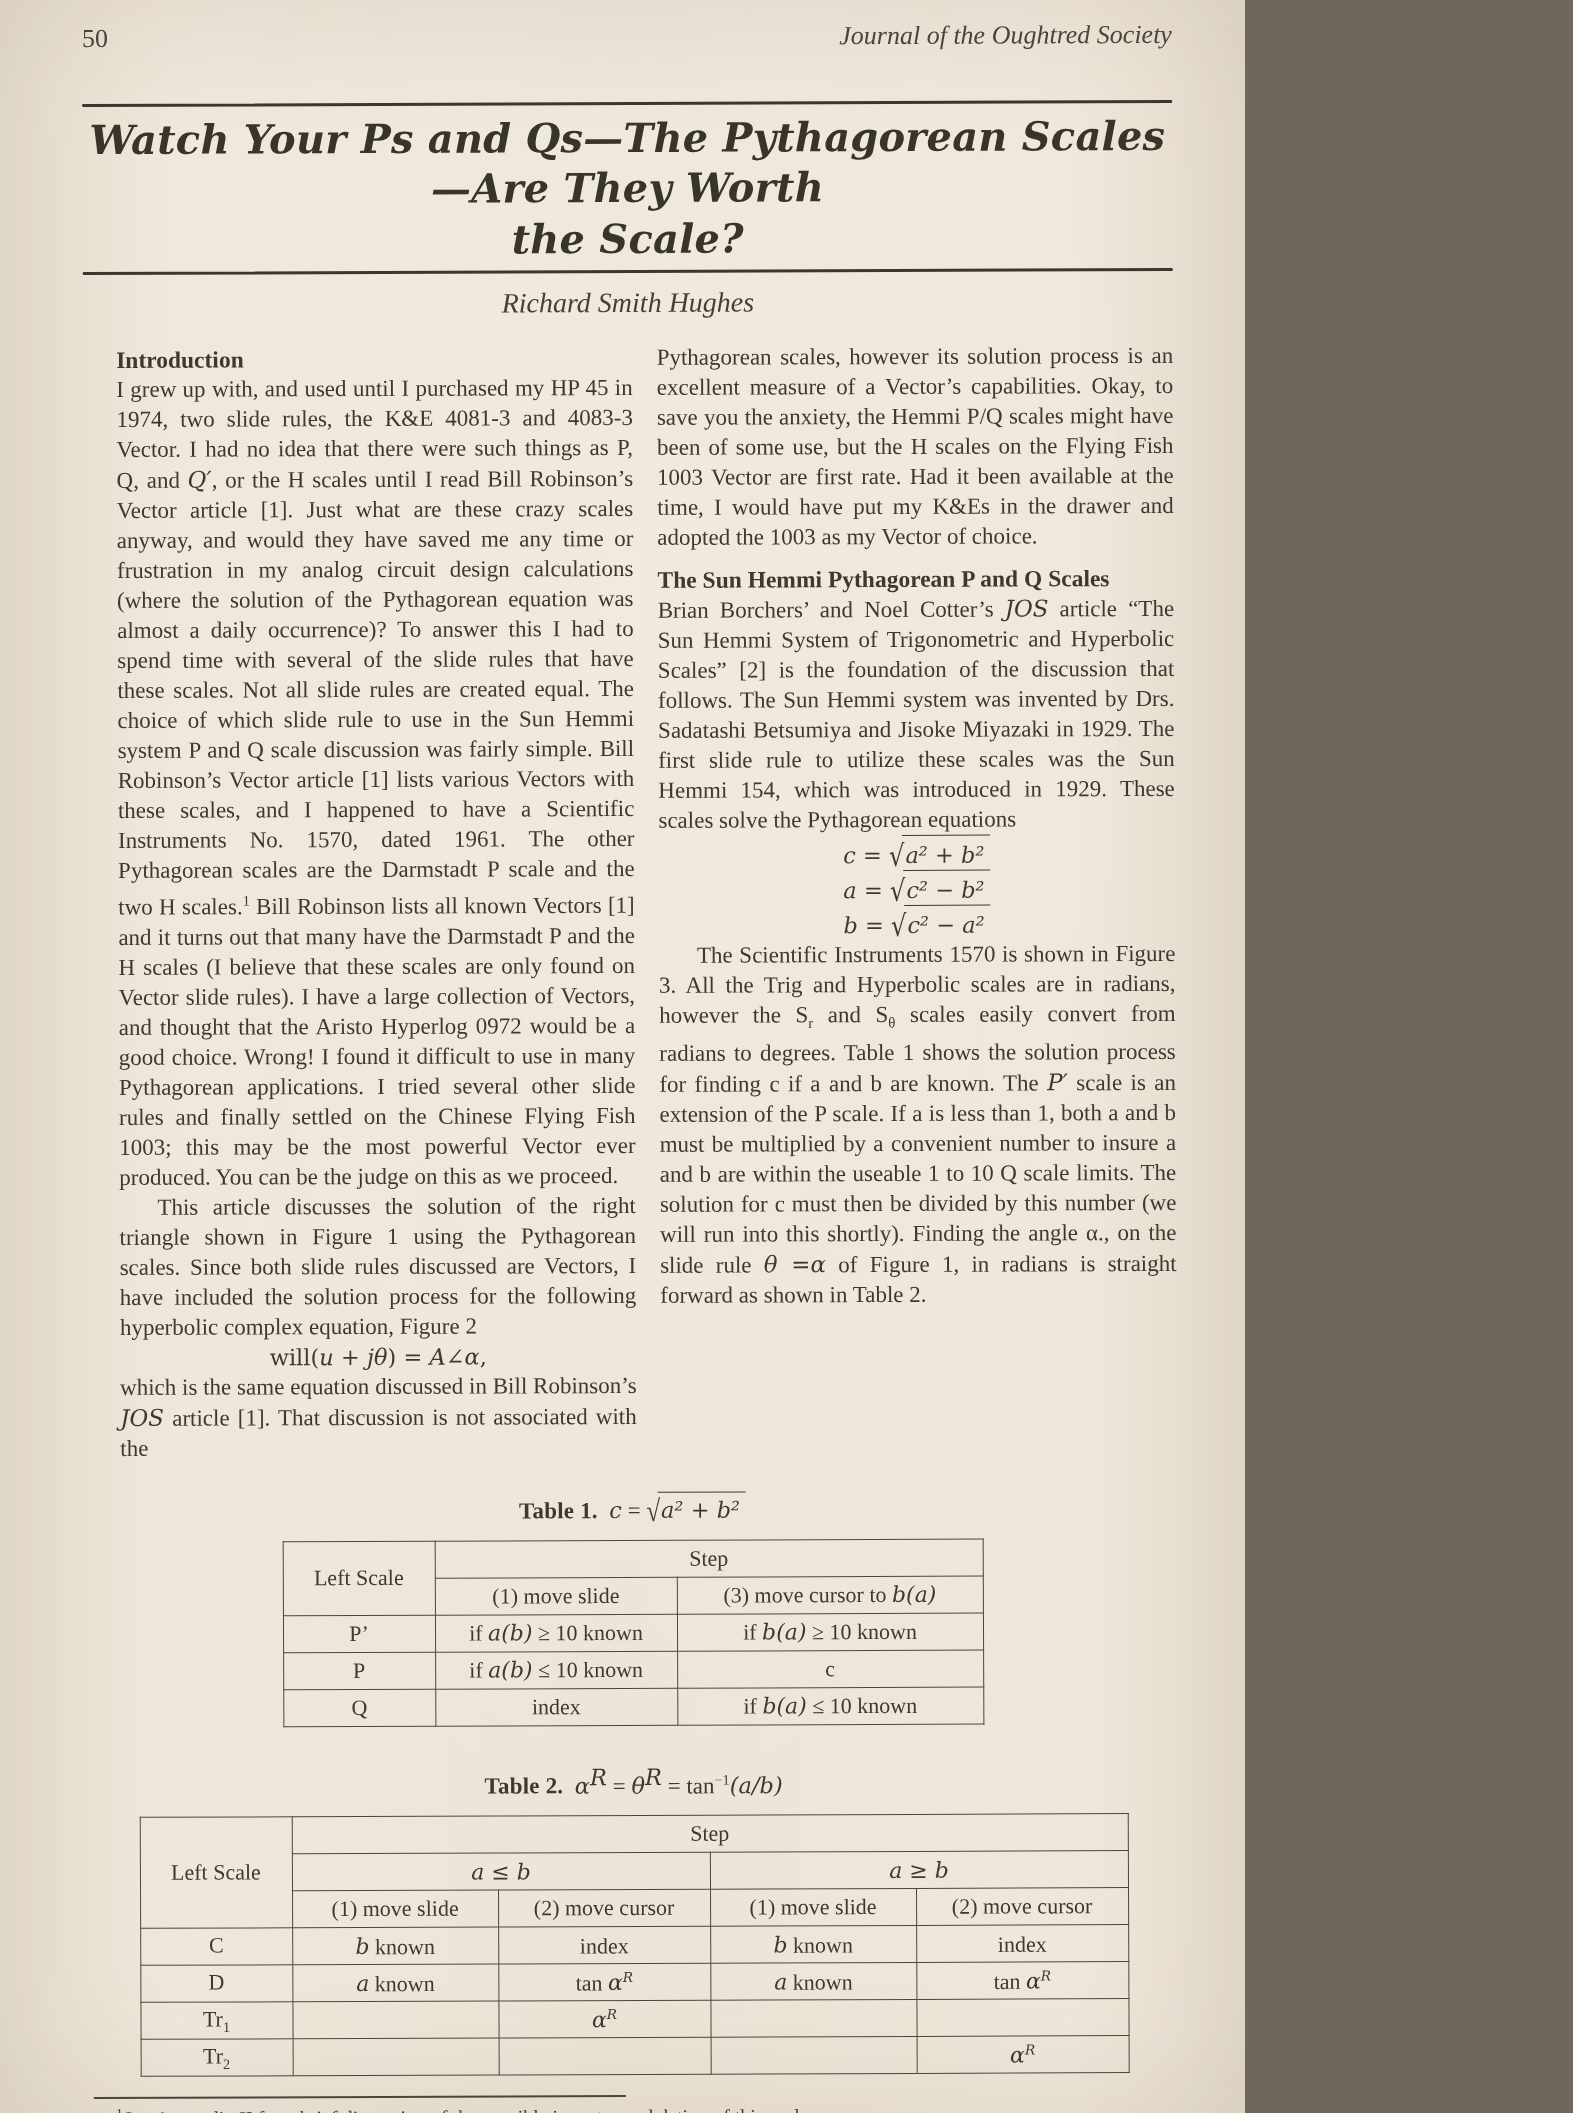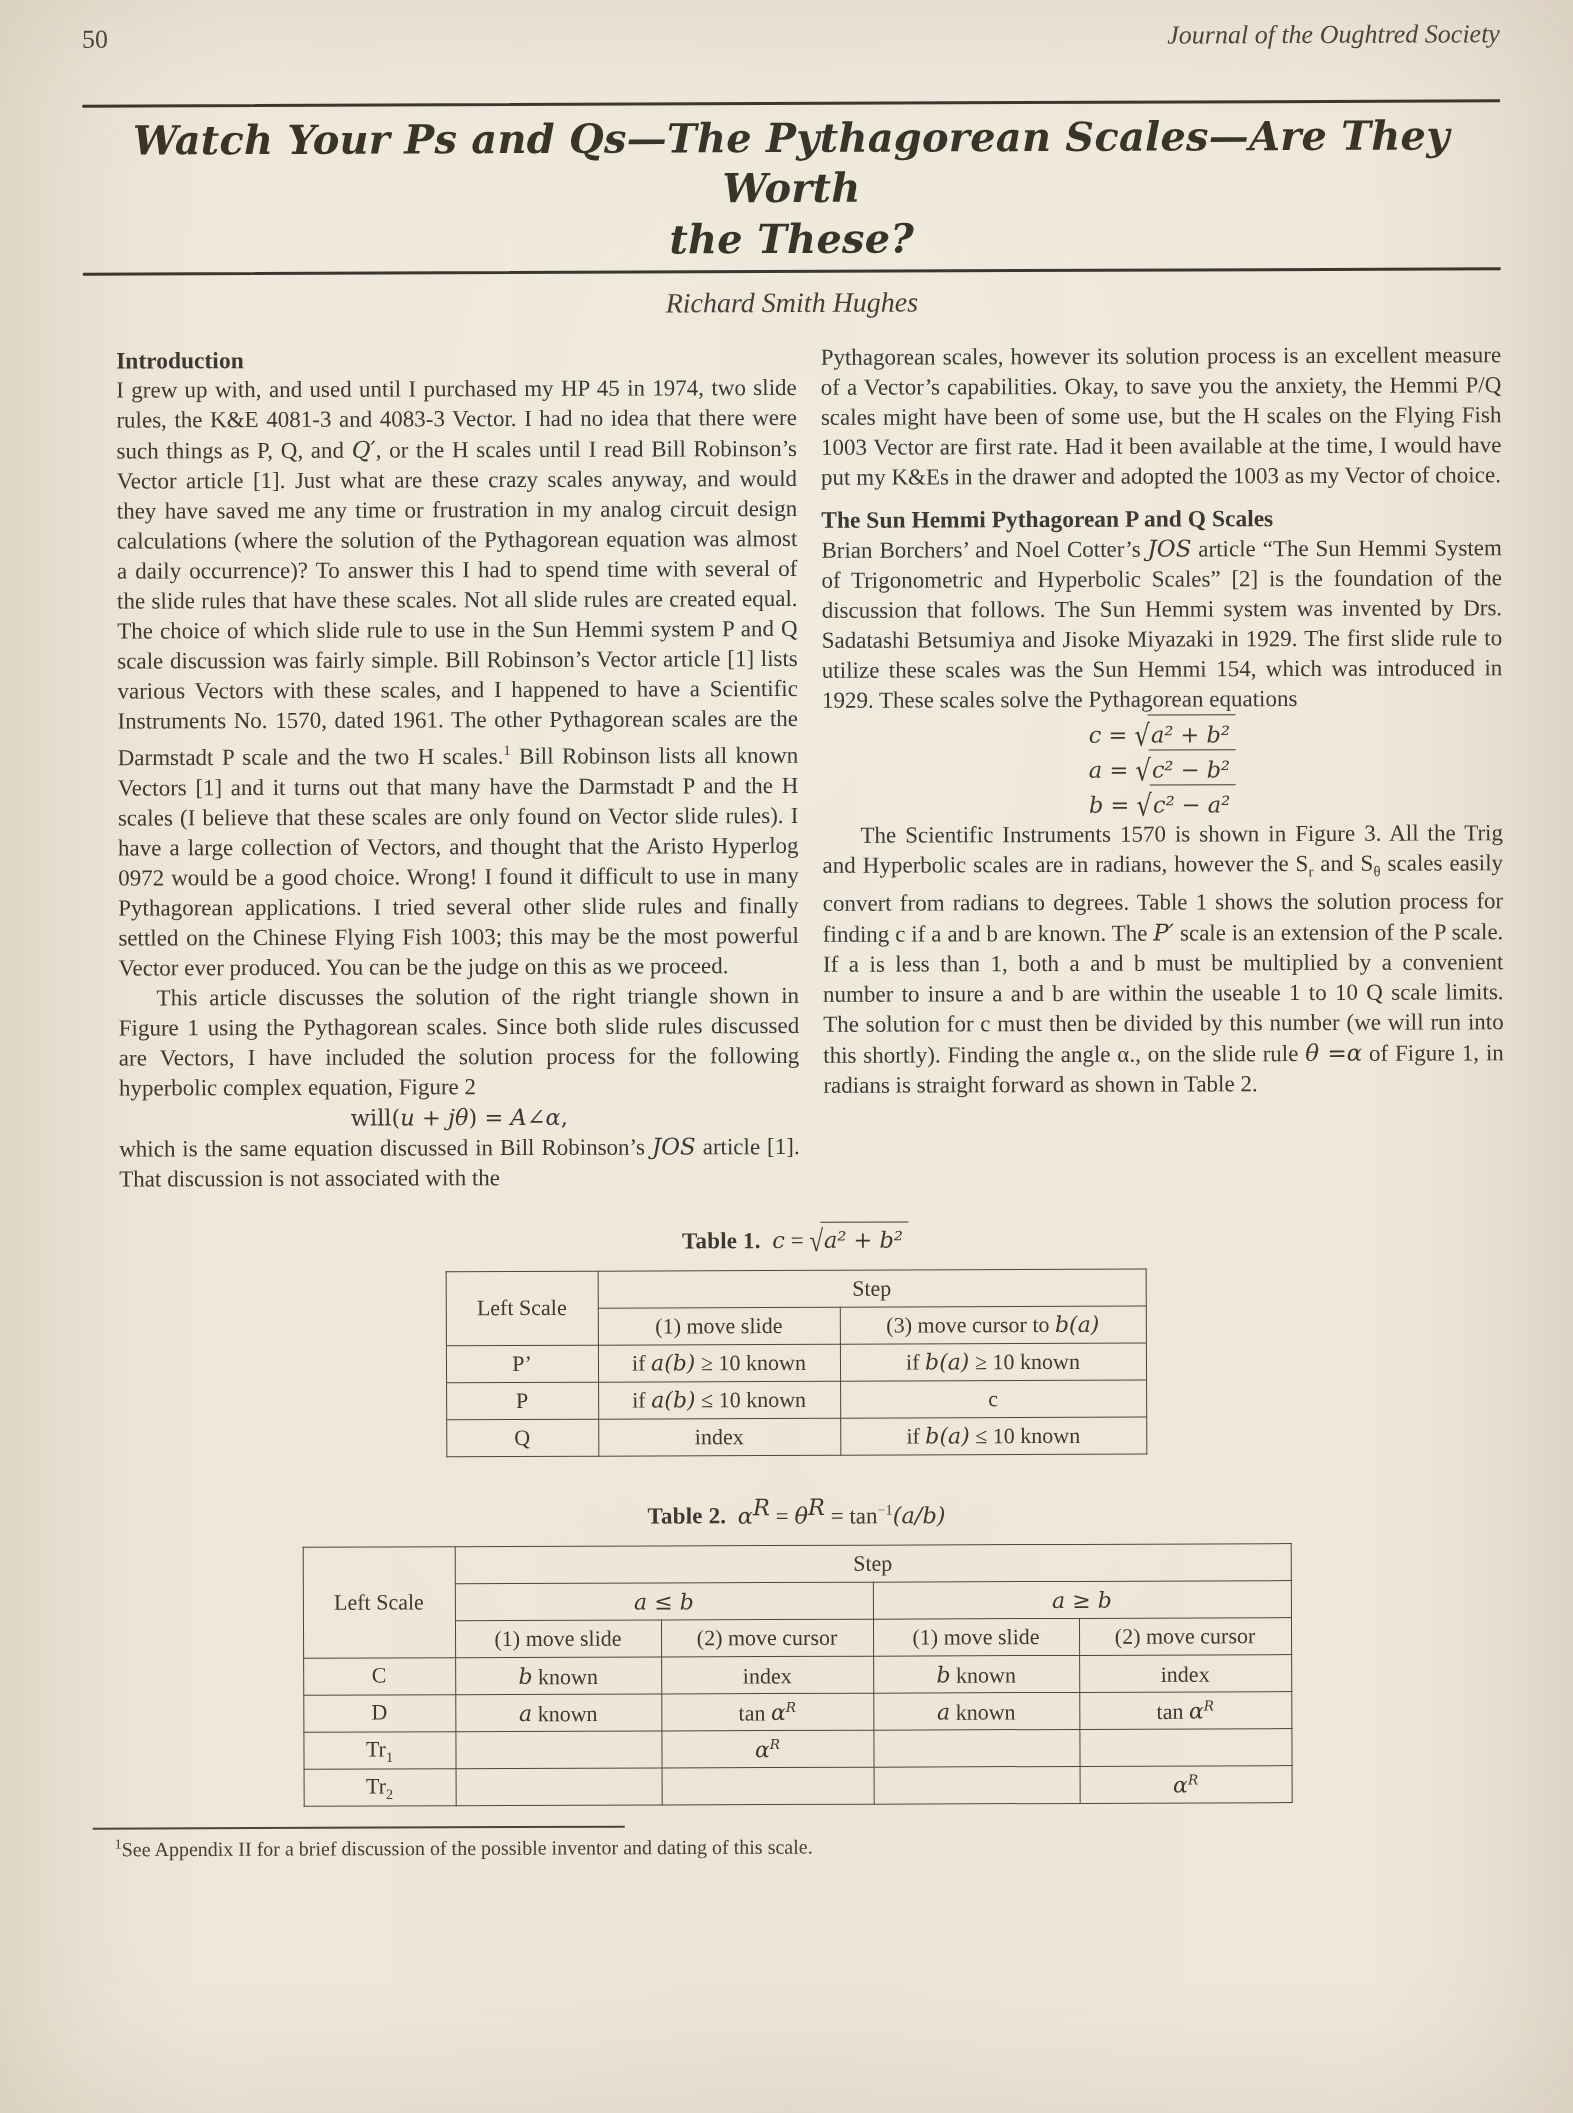--- a/index.html
+++ b/index.html
@@ -1,17 +1,17 @@
 <!DOCTYPE html>
 <html><head>
 <meta charset="utf-8">
 <style>
   html,body { margin:0; padding:0; background:#6e675c; }
   .page {
-    position:relative; width:1573px; height:2113px; overflow:hidden;
+    position:relative; width:1245px; height:2113px; overflow:hidden;
     background:
       radial-gradient(ellipse at 50% 28%, rgba(255,255,255,0.22), rgba(255,255,255,0) 62%),
       linear-gradient(90deg, #e7dfd0, #efe7da 14%, #ece4d6 50%, #efe7da 86%, #e7ded0),
       #ece4d6;
     box-shadow: inset 0 0 140px rgba(115,95,65,0.14);
     font-family:"Liberation Serif", serif; color:#3d3830;
   }
   .content {
     position:absolute; inset:0; padding:22px 70px 0 85px; box-sizing:border-box;
     transform:rotate(-0.22deg); transform-origin:50% 40%;
@@ -68,21 +68,21 @@
 <div class="page">
   <div class="content">
 
     <div class="masthead">
       <span>50</span>
       <span class="journal">Journal of the Oughtred Society</span>
     </div>
 
     <div class="rule rule-title-top"></div>
 
-    <h1 class="title"><span>Watch Your Ps and Qs—The Pythagorean Scales—Are They Worth</span><br><span>the These?</span></h1>
+    <h1 class="title"><span>Watch Your Ps and Qs—The Pythagorean Scales—Are They Worth</span><br><span>the Scale?</span></h1>
 
     <div class="rule"></div>
 
     <div class="author">Richard Smith Hughes</div>
 
     <div class="columns">
 
       <div class="col">
         <p class="colhead">Introduction</p>
         <p><span>I grew up with, and used until I purchased my HP 45 in 1974, two slide rules, the K&amp;E 4081-3 and 4083-3 Vector. I had no idea that there were such things as P, Q, and </span><span class="mi">Q′</span><span>, or the H scales until I read Bill Robinson’s Vector article [1]. Just what are these crazy scales anyway, and would they have saved me any time or frustration in my analog circuit design calculations (where the solution of the Pythagorean equation was almost a daily occurrence)? To answer this I had to spend time with several of the slide rules that have these scales. Not all slide rules are created equal. The choice of which slide rule to use in the Sun Hemmi system P and Q scale discussion was fairly simple. Bill Robinson’s Vector article [1] lists various Vectors with these scales, and I happened to have a Scientific Instruments No. 1570, dated 1961. The other Pythagorean scales are the Darmstadt P scale and the two H scales.</span><sup class="sp">1</sup><span> Bill Robinson lists all known Vectors [1] and it turns out that many have the Darmstadt P and the H scales (I believe that these scales are only found on Vector slide rules). I have a large collection of Vectors, and thought that the Aristo Hyperlog 0972 would be a good choice. Wrong! I found it difficult to use in many Pythagorean applications. I tried several other slide rules and finally settled on the Chinese Flying Fish 1003; this may be the most powerful Vector ever produced. You can be the judge on this as we proceed.</span></p>

